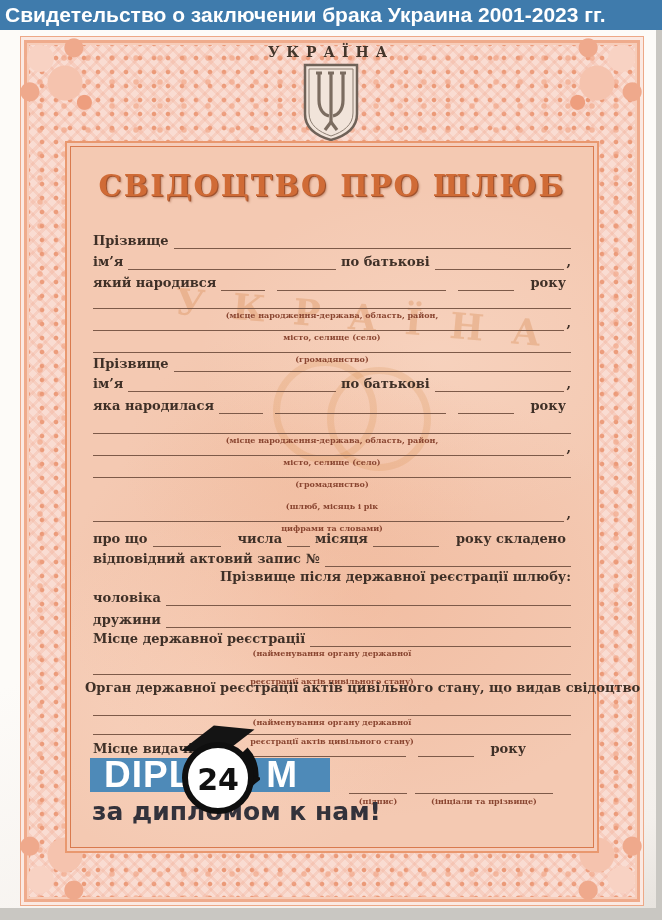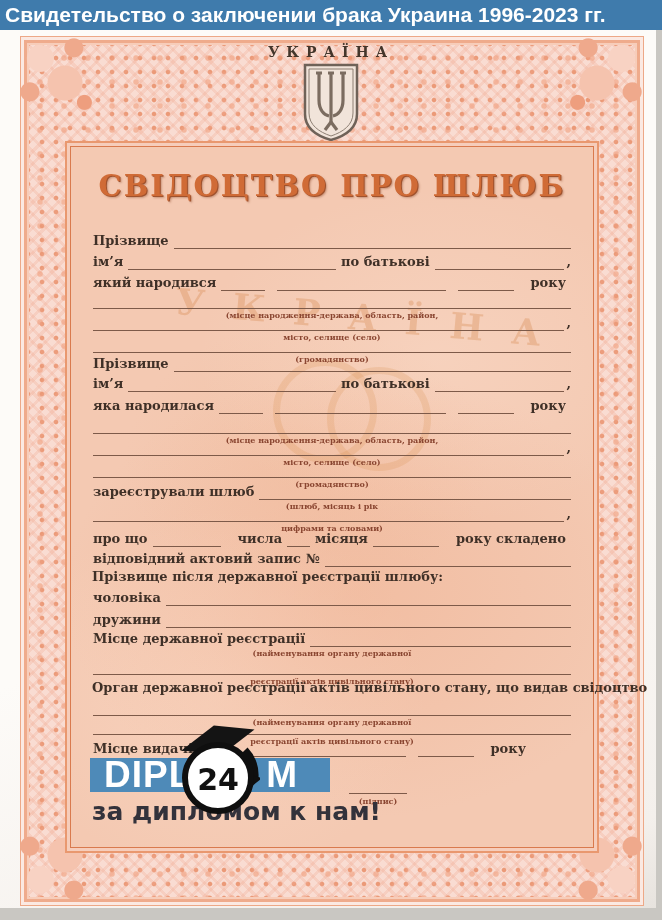--- a/index.html
+++ b/index.html
@@ -83,22 +83,22 @@
   .row{position:absolute;left:22px;right:22px;height:16px;display:flex;align-items:flex-end;z-index:3;}
   .lbl{font-weight:bold;font-size:13px;color:#3f3027;line-height:16px;padding:0 5px;white-space:nowrap;}
   .row .lbl:first-child{padding-left:0;}
   .fill{flex:1 1 auto;border-bottom:1px solid #7d5a49;height:15px;}
   .w44{flex:0 0 44px;} .w56{flex:0 0 56px;} .w66{flex:0 0 66px;} .w68{flex:0 0 68px;}
   .f16{flex:1.6 1 auto;} .mr{margin-right:12px;}
   .sp40{flex:0 0 40px;border:none;}
   .comma{font-weight:bold;font-size:13px;color:#3f3027;margin-left:2px;line-height:16px;}
   .cap{position:absolute;left:0;right:0;text-align:center;z-index:3;
     font-size:8px;font-weight:bold;color:#8a4631;line-height:10px;}
-  .textrow{position:absolute;left:21px;right:22px;z-index:3;
-    font-weight:bold;font-size:13px;color:#3f3027;line-height:16px;white-space:nowrap;}
+  .textrow{position:absolute;left:14px;right:22px;z-index:3;
+    font-weight:bold;font-size:13px;color:#3f3027;line-height:16px;white-space:nowrap;text-align:right;}
   .registrar{position:absolute;left:28px;top:626px;z-index:2;
     font-weight:bold;font-size:11.5px;color:#7c2d20;white-space:nowrap;}
   .sigblock{position:absolute;z-index:3;}
   .sig1{left:278px;top:631px;width:58px;}
   .sig2{left:344px;top:631px;width:138px;}
   .sigline{border-bottom:1px solid #7d5a49;height:15px;}
   .sigcap{text-align:center;font-size:8px;font-weight:bold;color:#8a4631;line-height:10px;margin-top:2px;white-space:nowrap;}
   
   .logo-band{
     position:absolute;left:90px;top:758px;width:240px;height:34px;z-index:30;
@@ -111,21 +111,21 @@
   .tagline{
     position:absolute;left:92px;top:797px;z-index:30;
     font-family:"DejaVu Sans", sans-serif;font-weight:bold;font-size:25px;color:#33323b;white-space:nowrap;
   }
 </style>
 </head>
 <body>
 
 <div class="paper"></div>
 
-<div class="banner">Свидетельство о заключении брака Украина 1996-2023 гг.</div>
+<div class="banner">Свидетельство о заключении брака Украина 2001-2023 гг.</div>
 
 <div class="frame"></div>
 <div class="corner c-tl"></div>
 <div class="corner c-tr"></div>
 <div class="corner c-bl"></div>
 <div class="corner c-br"></div>
 
 <div class="country">УКРАЇНА</div>
 
 <svg class="emblem" width="58" height="80" viewBox="0 0 58 80">
@@ -205,24 +205,20 @@
   <div class="row" style="top:293px">
     <span class="fill"></span>
     <span class="comma">,</span>
   </div>
   <div class="cap" style="top:310px">місто, селище (село)</div>
   <div class="row" style="top:315px">
       <span class="fill"></span>
     </div>
   <div class="cap" style="top:332px">(громадянство)</div>
 
-  <div class="row" style="top:337px">
-    <span class="lbl">зареєстрували шлюб</span>
-    <span class="fill"></span>
-  </div>
   <div class="cap" style="top:354px">(шлюб, місяць і рік</div>
   <div class="row" style="top:359px">
     <span class="fill"></span>
     <span class="comma">,</span>
   </div>
   <div class="cap" style="top:376px">цифрами та словами)</div>
 
   <div class="row" style="top:384px">
     <span class="lbl">про що</span>
     <span class="fill w68 mr"></span>
@@ -271,20 +267,24 @@
     <span class="fill w56 mr"></span>
     <span class="lbl">року</span>
     <span class="sp40"></span>
   </div>
 
   <div class="registrar">реєстрації актів цивільного стану</div>
 
   <div class="sigblock sig1">
     <div class="sigline"></div>
     <div class="sigcap">(підпис)</div>
+  </div>
+  <div class="sigblock sig2">
+    <div class="sigline"></div>
+    <div class="sigcap">(ініціали та прізвище)</div>
   </div>
 </div>
 
 <div class="logo-band">
   <span class="logo-left">DIPL</span>
   <span class="logo-right">M</span>
 </div>
 <svg class="logo-clock" width="84" height="92" viewBox="0 0 84 92">
   <g transform="rotate(-16 42 16)">
     <polygon points="42,1 80,16 42,31 4,16" fill="#141414"></polygon>

